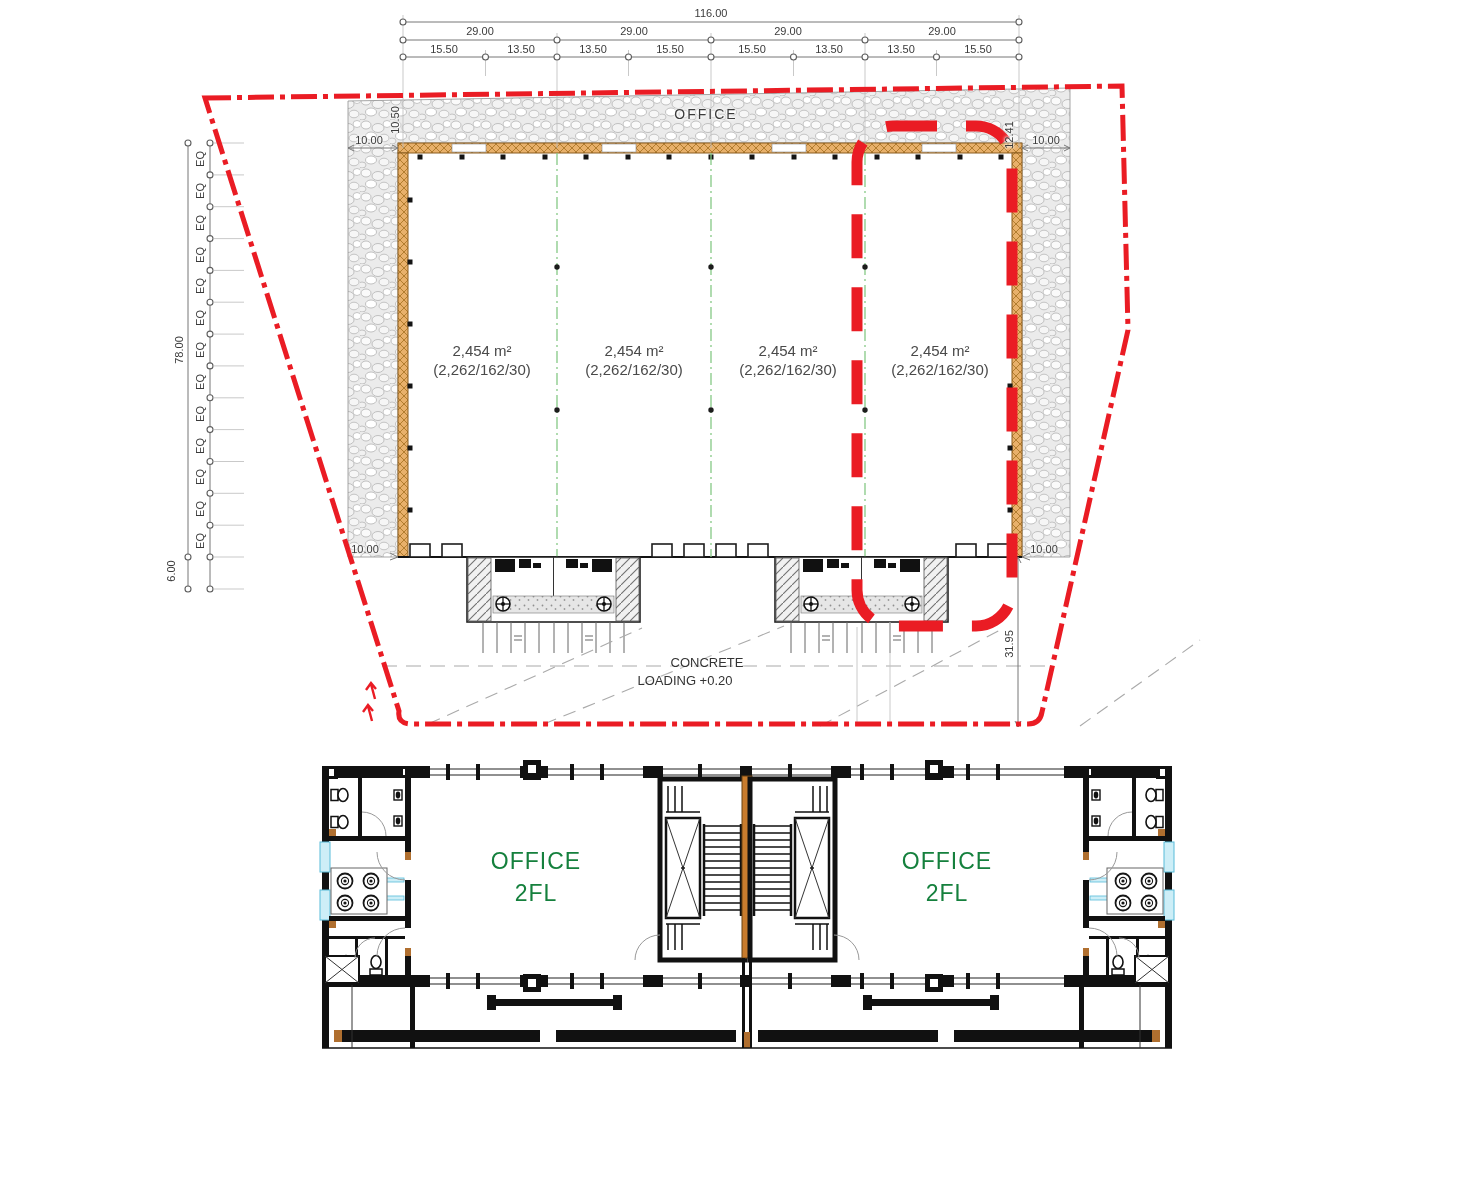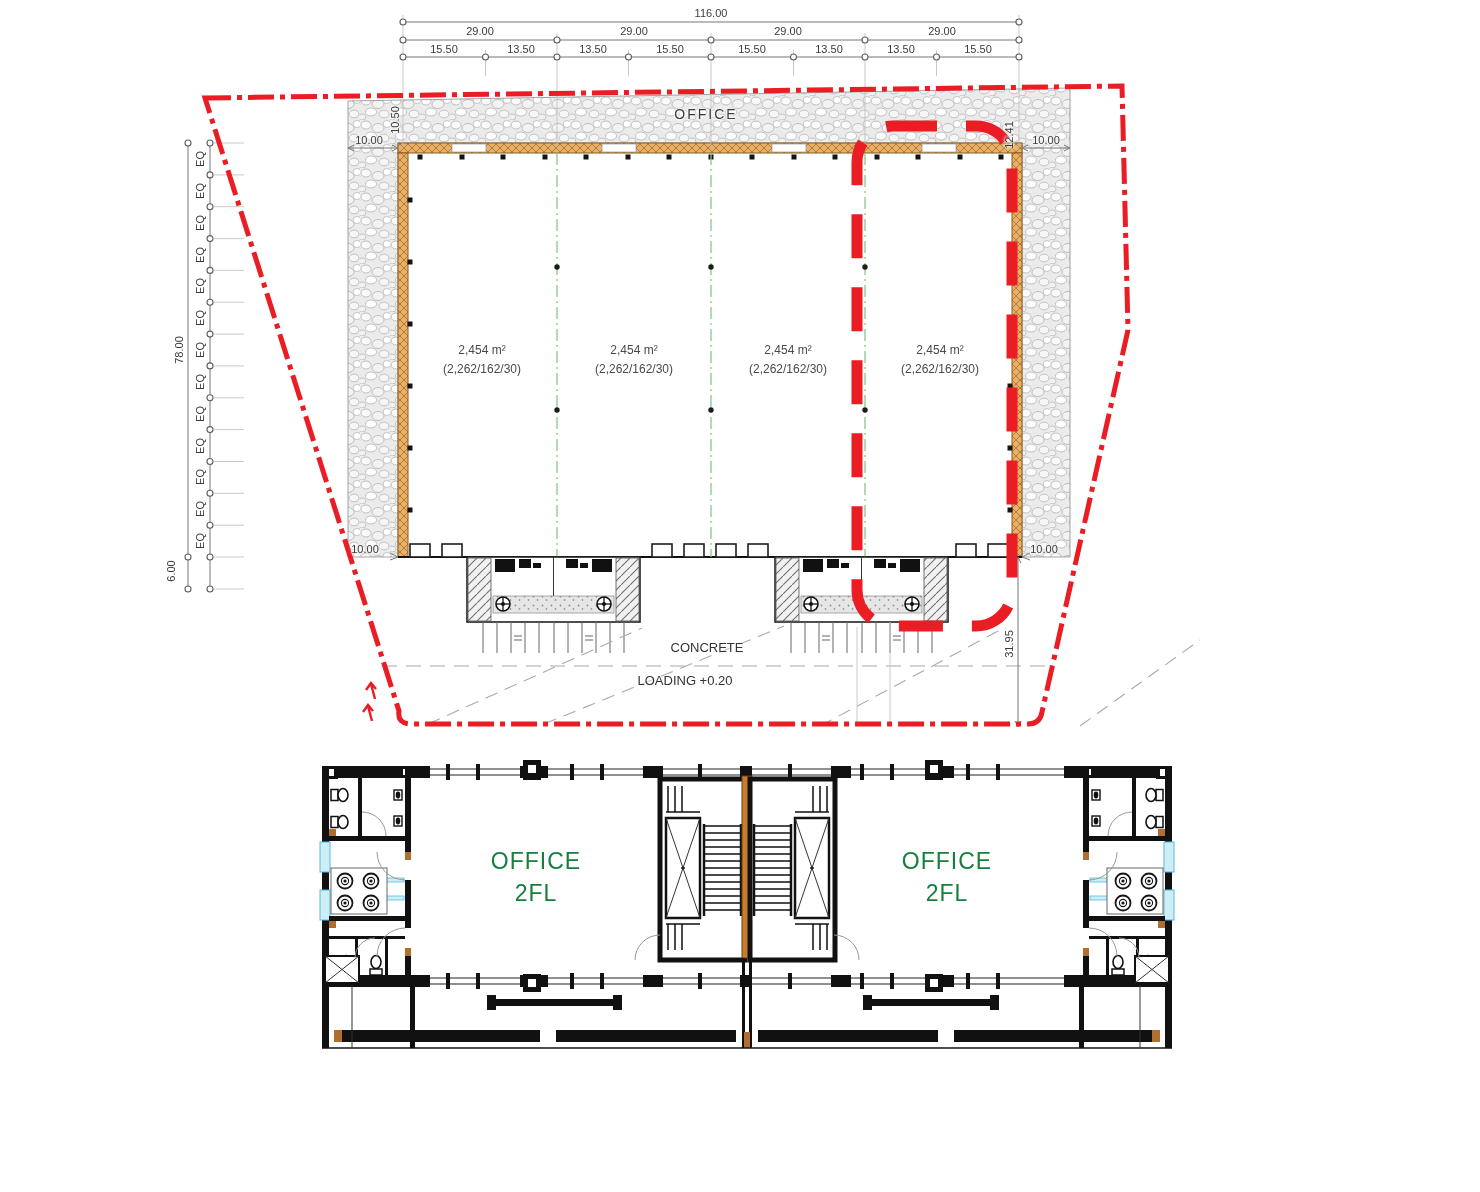--- a/index.html
+++ b/index.html
@@ -4,21 +4,21 @@
 <style>
   html,body{margin:0;padding:0;background:#fff;}
   #canvas{position:relative;width:1248px;height:1192px;background:#fff;overflow:hidden;
           font-family:"Liberation Sans",sans-serif;}
   #linework{position:absolute;left:0;top:0;}
   .lbl{position:absolute;font-size:11px;color:#3b3b3b;white-space:nowrap;
        transform:translate(-50%,-50%);
        text-shadow:0 0 3px #fff,0 0 3px #fff,0 0 4px #fff;}
   .lbl.v{transform:translate(-50%,-50%) rotate(-90deg);}
   .lbl.big{font-size:14px;letter-spacing:2px;color:#3c3c3c;}
-  .lbl.unit{font-size:12px;color:#4a4a4a;}
+  .lbl.unit{font-size:15px;color:#4a4a4a;}
   .lbl.conc{font-size:13px;color:#333;}
   .lbl.office{font-size:23px;letter-spacing:1px;color:#15803d;}
 </style>
 </head>
 <body>
 
 <div id="canvas">
 
 <svg id="linework" width="1480" height="1192" viewBox="0 0 1480 1192">
   <defs>
@@ -570,21 +570,21 @@
 
 <div class="lbl unit" style="left:482px;top:350px">2,454 m²</div>
 <div class="lbl unit" style="left:482px;top:369px">(2,262/162/30)</div>
 <div class="lbl unit" style="left:634px;top:350px">2,454 m²</div>
 <div class="lbl unit" style="left:634px;top:369px">(2,262/162/30)</div>
 <div class="lbl unit" style="left:788px;top:350px">2,454 m²</div>
 <div class="lbl unit" style="left:788px;top:369px">(2,262/162/30)</div>
 <div class="lbl unit" style="left:940px;top:350px">2,454 m²</div>
 <div class="lbl unit" style="left:940px;top:369px">(2,262/162/30)</div>
 
-<div class="lbl conc" style="left:707px;top:647px">CONCRETE</div>
+<div class="lbl conc" style="left:707px;top:662px">CONCRETE</div>
 <div class="lbl conc" style="left:685px;top:680px">LOADING +0.20</div>
 
 <div class="lbl office" style="left:536px;top:861px">OFFICE</div>
 <div class="lbl office" style="left:536px;top:893px">2FL</div>
 <div class="lbl office" style="left:947px;top:861px">OFFICE</div>
 <div class="lbl office" style="left:947px;top:893px">2FL</div>
 
 </div>
 
 </body></html>

